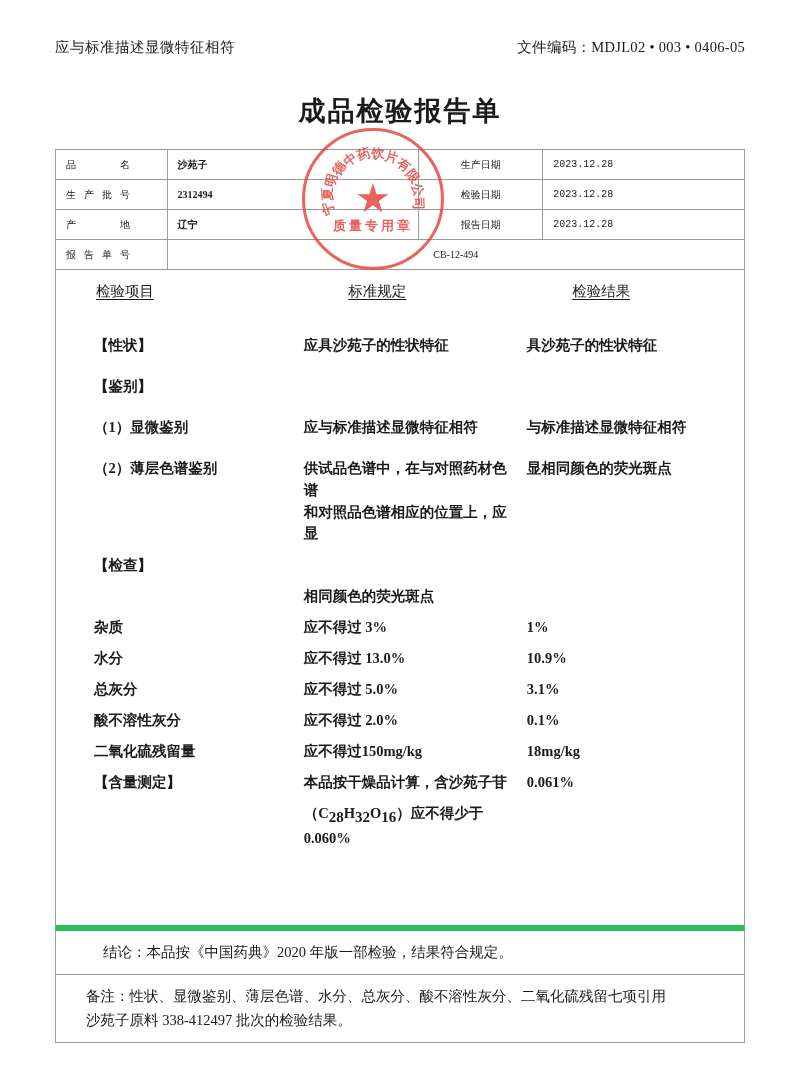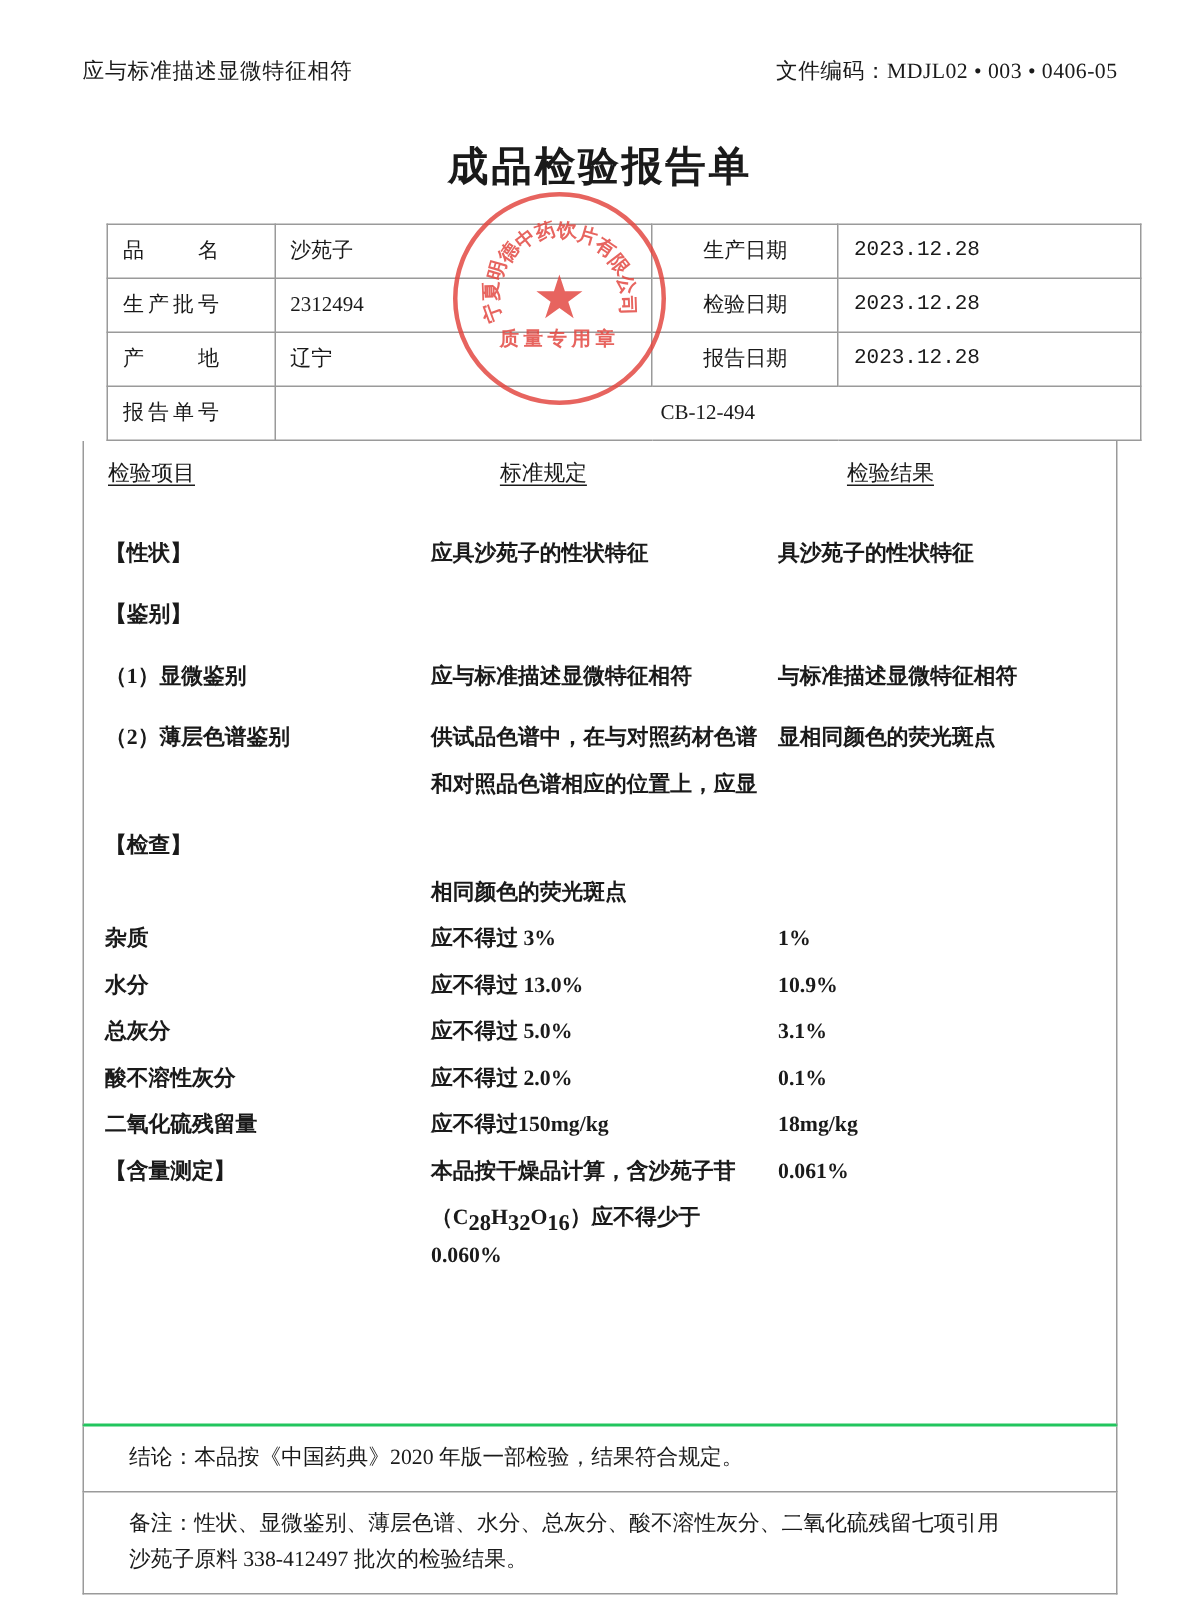--- a/index.html
+++ b/index.html
@@ -45,51 +45,51 @@
     font-size: 27px;
     font-weight: bold;
     letter-spacing: 2px;
     margin: 36px 0 20px 0;
   }
   
   table.doc {
     width: 100%;
     border-collapse: collapse;
     table-layout: fixed;
-    font-size: 14px;
-    margin-left: 16px;
+    font-size: 10px;
   }
   table.doc td {
     border: 1px solid #9a9a9a;
     padding: 7px 10px;
     vertical-align: middle;
     line-height: 1.5;
   }
   .lbl {
     white-space: nowrap;
   }
   .lbl-spread {
     display: inline-block;
     width: 64px;
     text-align: justify;
     text-align-last: justify;
   }
   .c-left { width: 88px; }
-  .c-val1 { width: 225px; }
+  .c-val1 { width: 225px; font-weight: bold; }
   .c-mid  { width: 100px; }
   .c-val2 { width: 176px; font-family: Liberation Mono, monospace; }
 
   td.center { text-align: center; }
 
   
   .grid-wrap {
     border-left: 1px solid #9a9a9a;
     border-right: 1px solid #9a9a9a;
-    border-bottom: 2px solid #22c55e;
+    border-bottom: 6px solid #22c55e;
     position: relative;
+    padding-left: 24px;
   }
   .grid-head {
     display: flex;
     font-size: 14.5px;
     padding: 12px 0 6px 0;
   }
   .col-item  { width: 226px; padding-left: 14px; box-sizing: border-box; }
   .col-std   { width: 232px; box-sizing: border-box; }
   .col-res   { width: 232px; box-sizing: border-box; }
   .grid-head .hd {
@@ -120,21 +120,21 @@
   .small-sub { font-size: 15px; vertical-align: sub; }
 
   
   .concl, .remark {
     border: 1px solid #9a9a9a;
     border-top: none;
     font-size: 14.5px;
     padding: 9px 14px;
     line-height: 1.7;
   }
-  .concl { padding-left: 30px; }
+  .concl { padding-left: 47px; }
   .remark { padding-left: 30px; padding-right: 18px; }
 
   
   .sign-row {
     display: flex;
     align-items: center;
     font-size: 14.5px;
     padding: 22px 6px 0 6px;
   }
 

